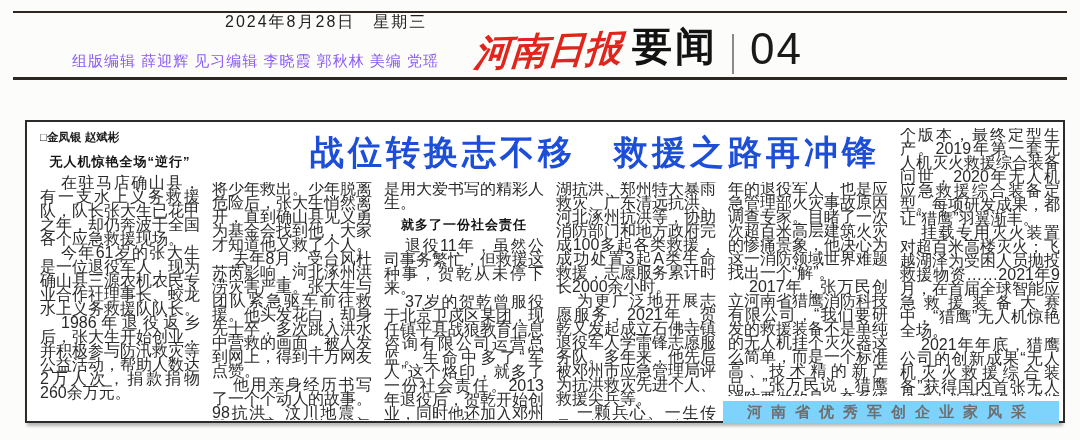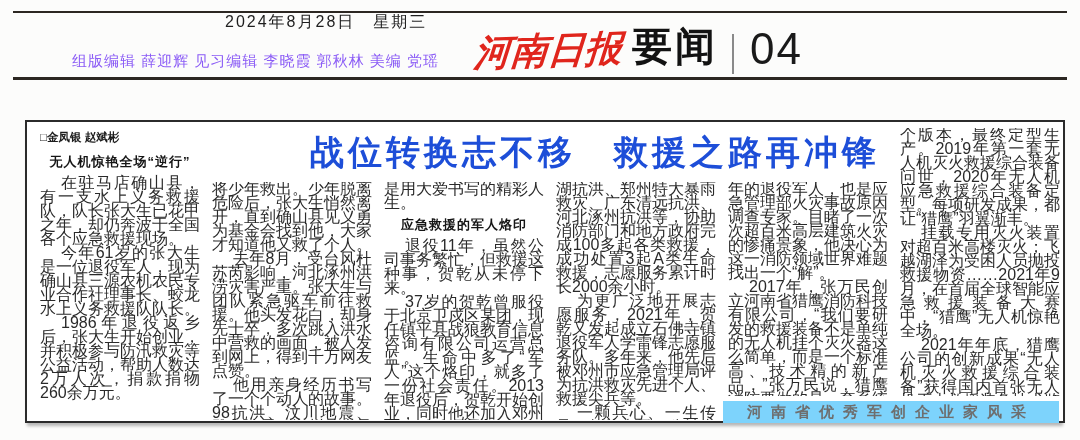--- a/index.html
+++ b/index.html
@@ -95,21 +95,21 @@
 
   <div class="col col-2">
     <p class="para cont">将少年救出。少年脱离危险后，张大生悄然离开，直到确山县见义勇为基金会找到他，大家才知道他又救了个人。</p>
     <p class="para">去年8月，受台风杜苏芮影响，河北涿州洪涝灾害严重。张大生与团队紧急驱车前往救援。他头发花白，却身先士卒，多次跳入洪水中营救的画面，被人发到网上，得到千万网友点赞。</p>
     <p class="para">他用亲身经历书写了一个个动人的故事。98抗洪、汶川地震、雅安地震、郑州特大暴雨……哪里有需要，哪里就会有张大生的身影。闲暇之余，他还常到各个中小学开展防溺水宣讲培训，累计义务讲解应急救援知识2000余场，受益群众10万余人。</p>
 
   </div>
 
   <div class="col col-3">
     <p class="para cont">是用大爱书写的精彩人生。</p>
-    <p class="subhead">应急救援的军人烙印</p>
+    <p class="subhead">就多了一份社会责任</p>
     <p class="para">退役11年，虽然公司事务繁忙，但救援这种事，贺乾从未停下来。</p>
     <p class="para">37岁的贺乾曾服役于北京卫戍区某团，现任镇平县战狼教育信息咨询有限公司运营总监。生命中多了“军人”这个烙印，就多了一份社会责任。2013年退役后，贺乾开始创业，同时他还加入邓州救援队，经常和队员开展应急救援、志愿服务，校园安全公益宣讲等。</p>
     <p class="para">2020年7月上旬，江西鄱阳湖超警戒水位。接到救援邀请后，贺乾和队员们紧急驰援鄱阳县，连续奋战10天。今年7月，南阳部分地域遭遇强降雨，情况危急，贺乾和队员第一时间驱车前往，连续5天辗转多个县区开展救援。</p>
 
   </div>
 
   <div class="col col-4">
     <p class="para cont">湖抗洪、郑州特大暴雨救灾、广东清远抗洪、河北涿州抗洪等，协助消防部门和地方政府完成100多起各类救援，成功处置3起A类生命救援，志愿服务累计时长2000余小时。</p>
     <p class="para">为更广泛地开展志愿服务，2021年，贺乾又发起成立石佛寺镇退役军人学雷锋志愿服务队。多年来，他先后被邓州市应急管理局评为抗洪救灾先进个人、救援尖兵等。</p>
     <p class="para">一颗兵心、一生传承。贺乾表示，公益事业让和他一样的退役老兵发现了自己的价值，赢得了荣誉，他们会以更有力的行动传递正能量。</p>

